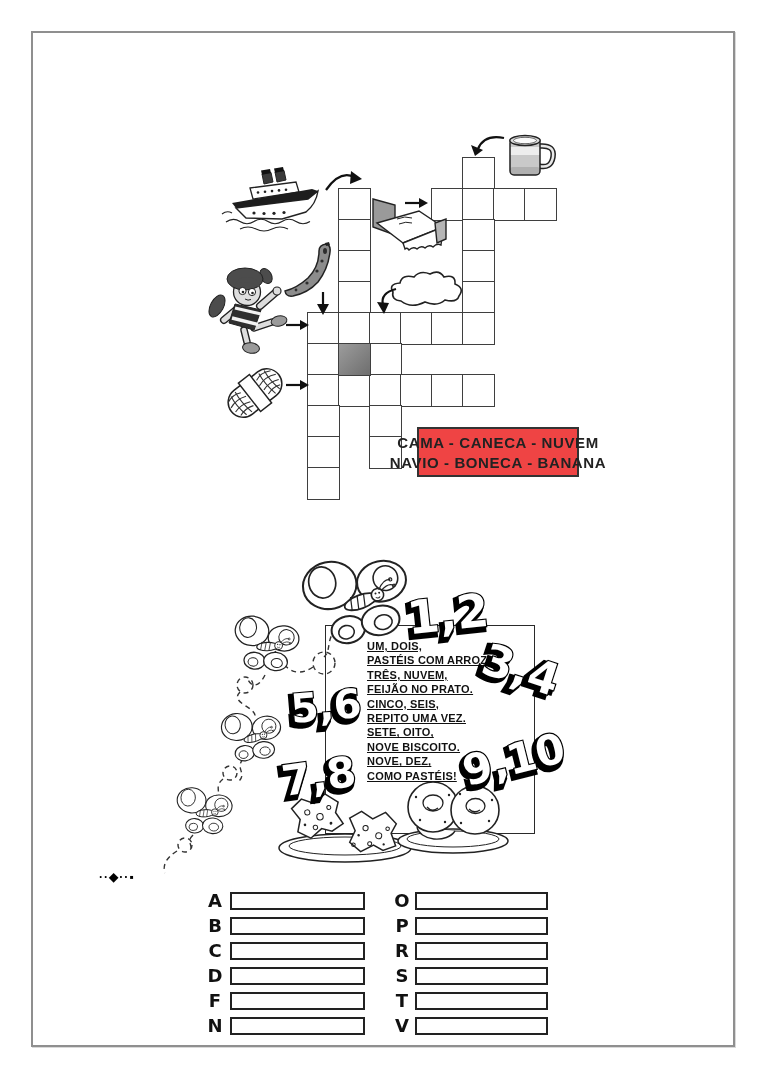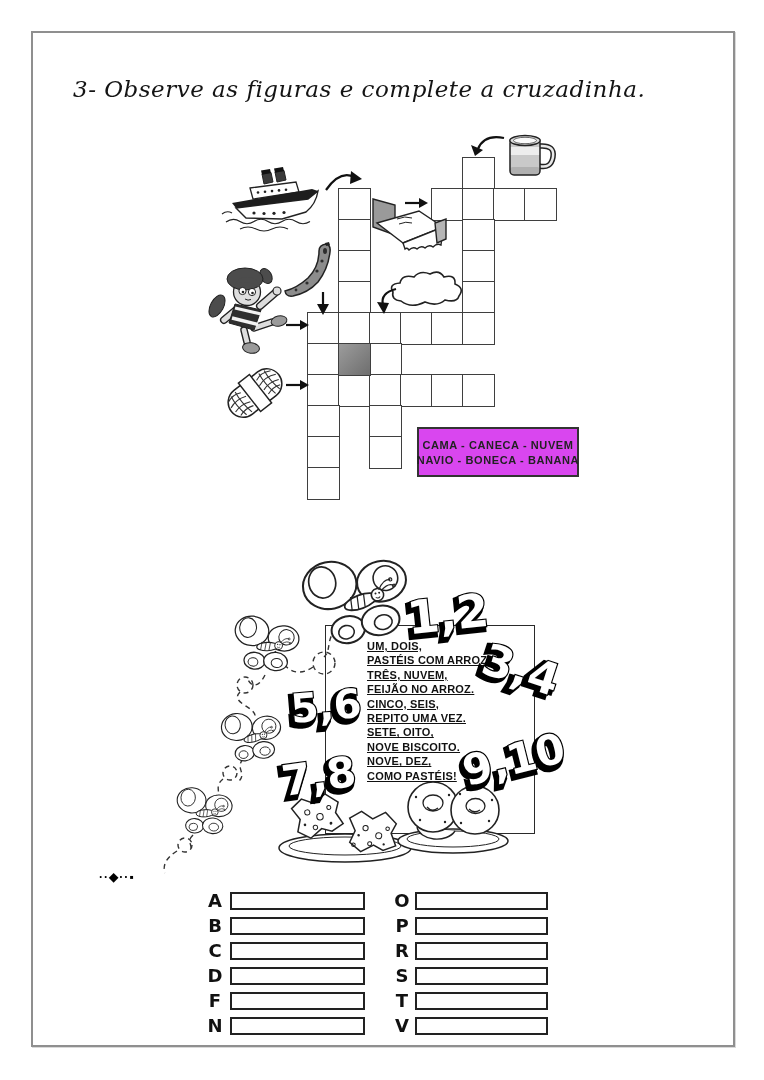--- a/index.html
+++ b/index.html
@@ -8,22 +8,22 @@
   .abs{position:absolute;}
   .page-frame{left:31px;top:31px;width:700px;height:1012px;border:2px solid #8f8f8f;
               box-shadow:1px 1px 0 #d9d9d9;z-index:0;}
   .heading{font-family:"DejaVu Serif",serif;font-style:italic;font-size:23px;
            color:#141414;letter-spacing:.5px;white-space:nowrap;z-index:2;}
   .cw-cell{position:absolute;box-sizing:border-box;border:1.5px solid #3f3f3f;
            background:#fff;z-index:2;}
   .cw-cell.dark{background:linear-gradient(135deg,#9c9c9c,#6e6e6e);}
   .wordbank{box-sizing:border-box;width:162px;height:50px;border:2px solid #333;
             display:flex;flex-direction:column;align-items:center;justify-content:center;
-            gap:3px;font-size:11px;font-weight:600;letter-spacing:.6px;color:#222;
-            background:#d946ef;z-index:2;white-space:nowrap;}
+            gap:3px;font-size:15px;font-weight:600;letter-spacing:.6px;color:#222;
+            background:#ef4444;z-index:2;white-space:nowrap;}
   .parlenda{z-index:3;font-size:11px;font-weight:700;letter-spacing:.2px;
             line-height:14.4px;color:#111;white-space:nowrap;}
   .frame-box{border:1.5px solid #2a2a2a;z-index:1;}
   .bubble-svg{position:absolute;z-index:4;overflow:visible;}
   .bubble-shadow{font-family:"DejaVu Sans",sans-serif;font-weight:bold;fill:#000;stroke:#000;stroke-width:6px;}
   .bubble-main{font-family:"DejaVu Sans",sans-serif;font-weight:bold;fill:#fff;stroke:#000;
                stroke-width:2.4px;paint-order:stroke;}
   .illus{position:absolute;z-index:3;overflow:visible;}
   .arrow{position:absolute;z-index:4;overflow:visible;}
   .instr{z-index:2;font-weight:700;font-size:13px;letter-spacing:.2px;white-space:nowrap;color:#111;}
@@ -33,21 +33,20 @@
   .abox{position:absolute;box-sizing:border-box;height:18px;border:2px solid #222;
         background:#fff;z-index:2;}
 </style>
 </head>
 <body>
 
 <div class="page">
 
   <div class="abs page-frame"></div>
 
-  <div class="abs heading" style="left:73px;top:76px;">3- Observe as figuras e complete a cruzadinha.</div>
 
   <div class="abs" style="left:0;top:0;width:764px;height:1080px;" id="cw-grid">
       <div class="cw-cell" style="left: 462px; top: 157px; height: 32.5px; width: 32.5px;"></div>
       <div class="cw-cell" style="left: 338px; top: 188px; height: 32.5px; width: 32.5px;"></div>
       <div class="cw-cell" style="left: 431px; top: 188px; height: 32.5px; width: 32.5px;"></div>
       <div class="cw-cell" style="left: 462px; top: 188px; height: 32.5px; width: 32.5px;"></div>
       <div class="cw-cell" style="left: 493px; top: 188px; height: 32.5px; width: 32.5px;"></div>
       <div class="cw-cell" style="left: 524px; top: 188px; height: 32.5px; width: 32.5px;"></div>
       <div class="cw-cell" style="left: 338px; top: 219px; height: 32.5px; width: 32.5px;"></div>
       <div class="cw-cell" style="left: 462px; top: 219px; height: 32.5px; width: 32.5px;"></div>
@@ -206,21 +205,21 @@
     <polygon points="3,17 10,29 15,18" fill="#111"></polygon>
   </svg>
 
 
   <div class="abs frame-box" style="left:325px;top:625px;width:208px;height:207px;"></div>
 
   <div class="abs parlenda" style="left:367px;top:639px;text-decoration:underline;">
     <div>UM, DOIS,</div>
     <div>PASTÉIS COM ARROZ,</div>
     <div>TRÊS, NUVEM,</div>
-    <div>FEIJÃO NO ARROZ.</div>
+    <div>FEIJÃO NO PRATO.</div>
     <div>CINCO, SEIS,</div>
     <div>REPITO UMA VEZ.</div>
     <div>SETE, OITO,</div>
     <div>NOVE BISCOITO.</div>
     <div>NOVE, DEZ,</div>
     <div>COMO PASTÉIS!</div>
   </div>
 
   <svg class="illus" style="left:155px;top:545px;" width="410" height="332" viewBox="0 0 410 332" xmlns="http://www.w3.org/2000/svg" xmlns:xlink="http://www.w3.org/1999/xlink">
     <defs>

